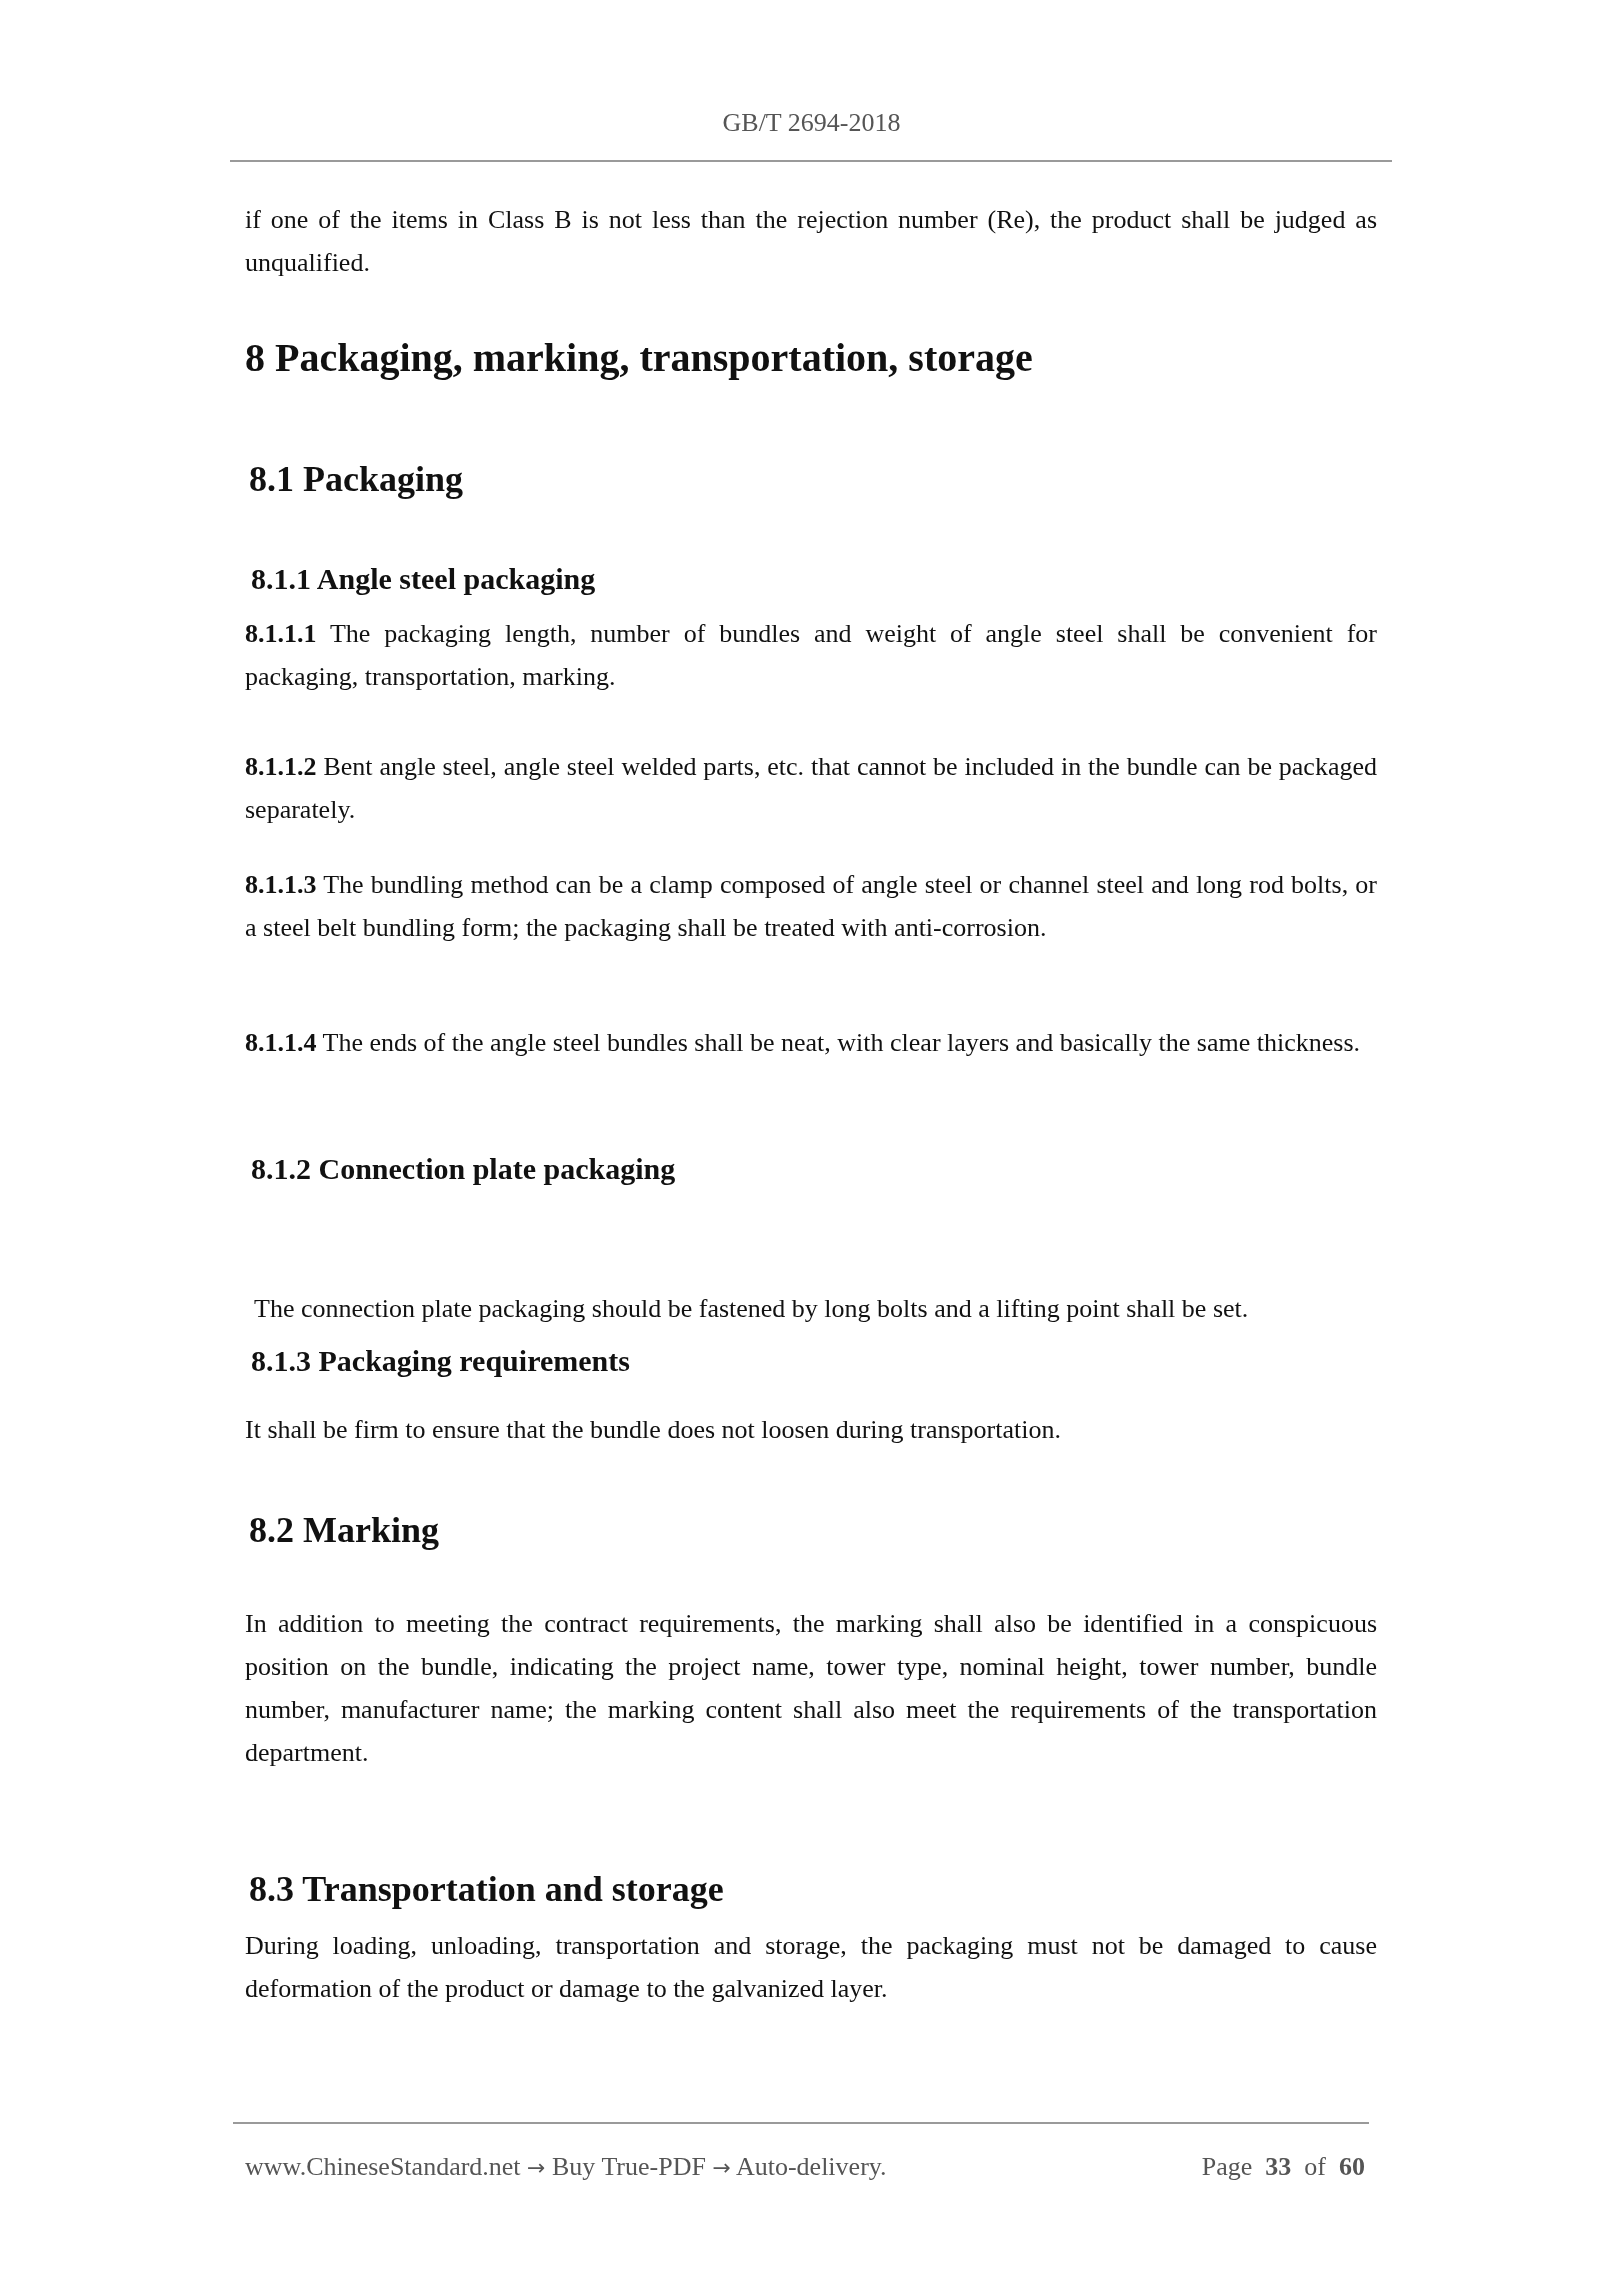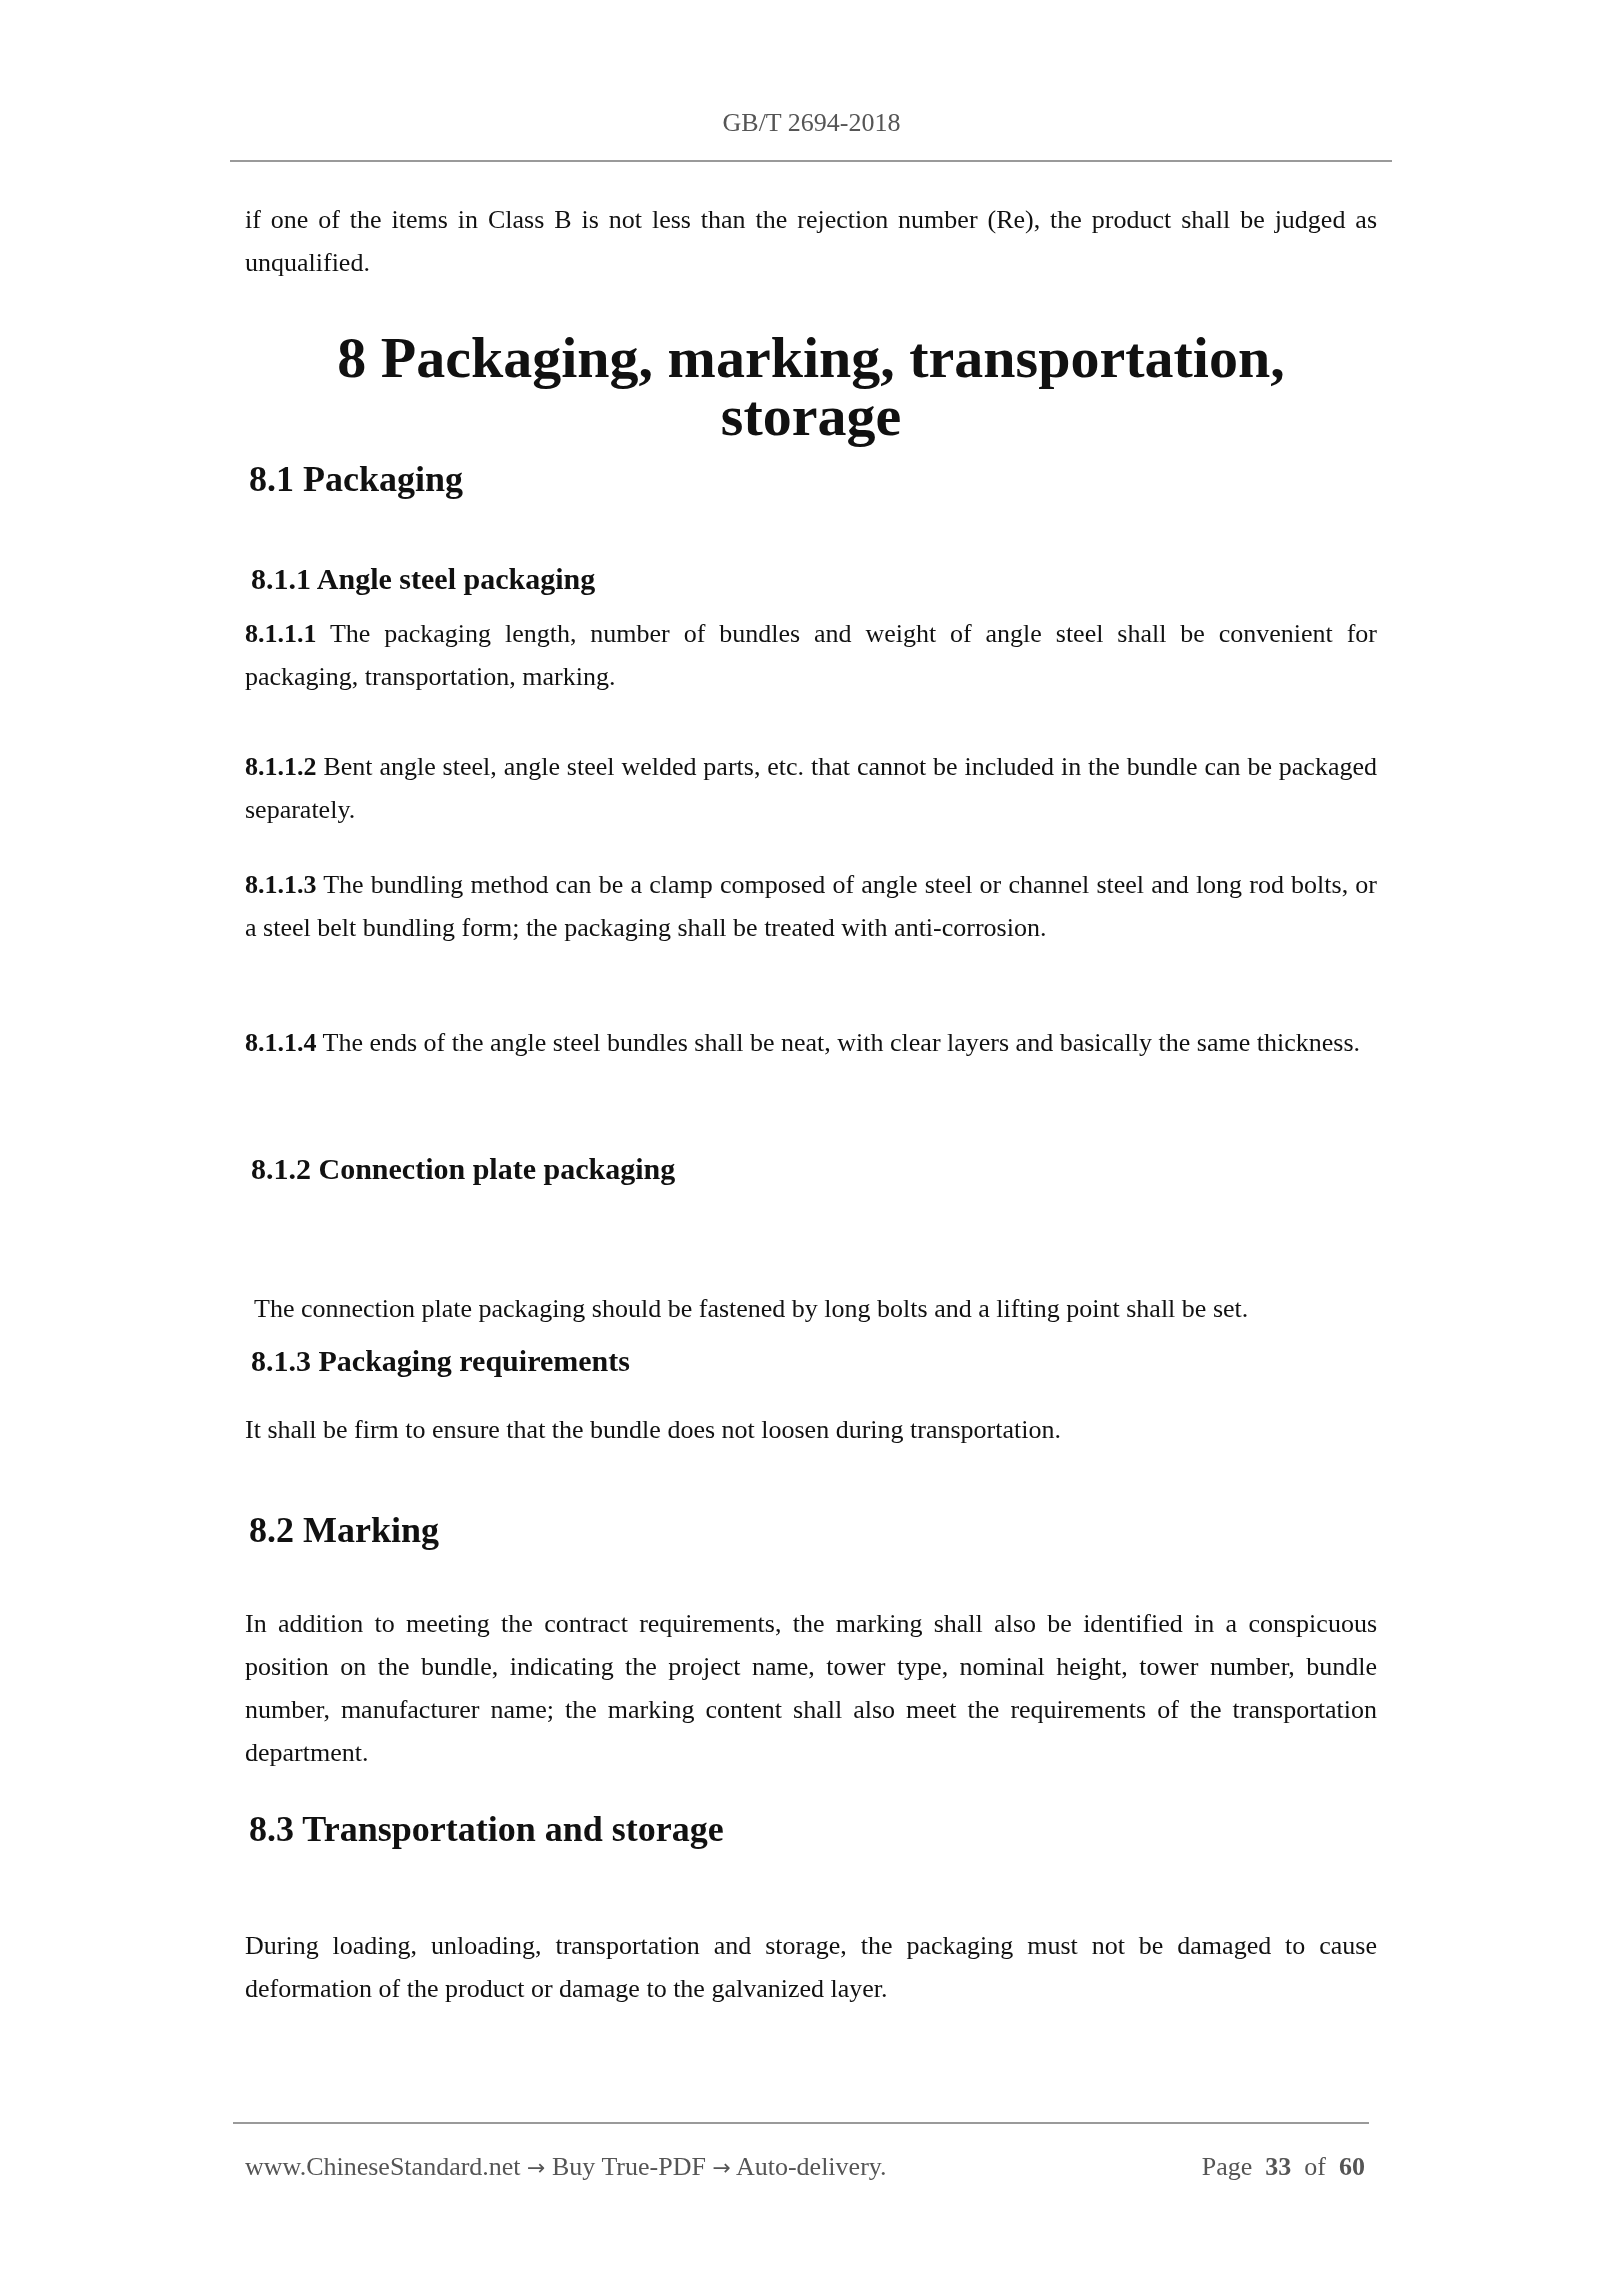--- a/index.html
+++ b/index.html
@@ -5,21 +5,21 @@
   html, body { margin: 0; padding: 0; background: #ffffff; }
   body { width: 1623px; height: 2295px; position: relative; overflow: hidden;
          font-family: "Liberation Serif", "DejaVu Serif", serif; color: #111; }
   .abs { position: absolute; }
   .header-title { left: 0; width: 1623px; top: 106px; text-align: center;
                   font-size: 26px; line-height: 33px; color: #555; }
   .rule { position: absolute; height: 1.7px; background: #9a9a9a; }
   .col { left: 245px; width: 1132px; }
   .p { font-size: 26px; line-height: 43px; text-align: justify; margin: 0; }
   .p b { font-weight: bold; }
-  .h1 { font-size: 58px; line-height: 58px; font-weight: bold; margin: 0; text-align: center; }
+  .h1 { font-size: 40px; line-height: 58px; font-weight: bold; margin: 0; }
   .h2 { font-size: 36px; line-height: 50px; font-weight: bold; margin: 4px; }
   .h3 { font-size: 30px; line-height: 43px; font-weight: bold; margin: 6px; }
   .footer-left { left: 245px; top: 2145px; font-size: 26px; line-height: 43px; color: #555; }
   .footer-left a { color: #555; }
   .footer-right { left: 1084px; width: 281px; top: 2145px; text-align: right;
                   font-size: 26px; line-height: 43px; color: #555; }
   .footer-right .num { font-weight: bold; }
   .arrow { font-family: "DejaVu Sans", sans-serif; font-size: 22px; }
 </style>
 </head>
@@ -54,21 +54,21 @@
 
 <h3 class="abs col h3" style="top:1141px;">8.1.2 Connection plate packaging</h3>
 <p class="abs col p" style="top:1287px;margin-left:9px;">The connection plate packaging should be fastened by long bolts and a lifting point shall be set.</p>
 
 <h3 class="abs col h3" style="top:1333px;">8.1.3 Packaging requirements</h3>
 <p class="abs col p" style="top:1408px;">It shall be firm to ensure that the bundle does not loosen during transportation.</p>
 
 <h2 class="abs col h2" style="top:1501px;">8.2 Marking</h2>
 <p class="abs col p" style="top:1602px;">In addition to meeting the contract requirements, the marking shall also be identified in a conspicuous position on the bundle, indicating the project name, tower type, nominal height, tower number, bundle number, manufacturer name; the marking content shall also meet the requirements of the transportation department.</p>
 
-<h2 class="abs col h2" style="top:1800px;">8.3 Transportation and storage</h2>
+<h2 class="abs col h2" style="top:1860px;">8.3 Transportation and storage</h2>
 <p class="abs col p" style="top:1924px;">During loading, unloading, transportation and storage, the packaging must not be damaged to cause deformation of the product or damage to the galvanized layer.</p>
 
 <div class="rule" style="left:233px; width:1136px; top:2122px;"></div>
 
 <div class="abs footer-left">
   <a>www.ChineseStandard.net</a>
   <span class="arrow">→</span><span> Buy True-PDF </span><span class="arrow">→</span><span> Auto-delivery.</span>
 </div>
 
 <div class="abs footer-right">

